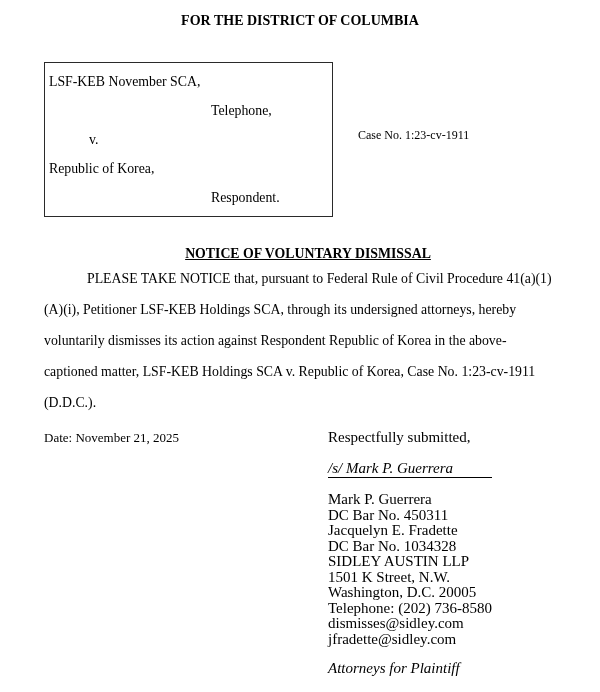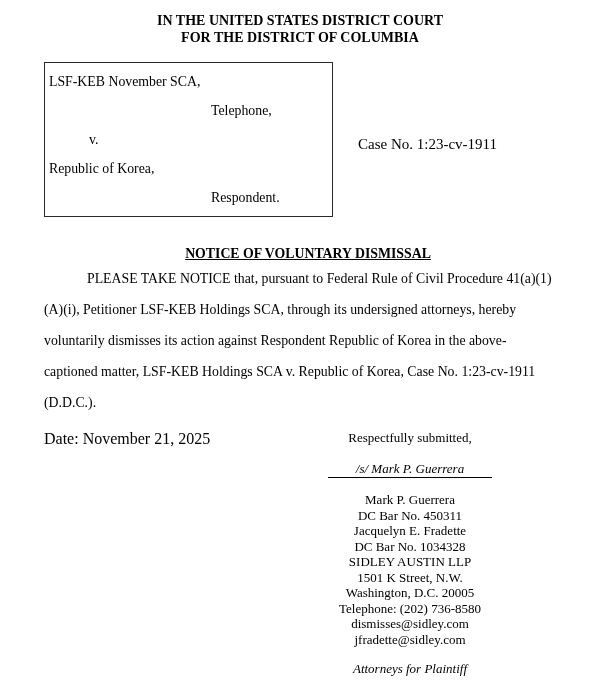--- a/index.html
+++ b/index.html
@@ -34,22 +34,21 @@
     padding: 4px 4px 0 4px;
     font-size: 13.8px;
   }
   .cap-line { line-height: 29px; white-space: pre; }
   .cap-role { padding-left: 162px; }
   .cap-versus { padding-left: 40px; }
   .case-number {
     position: absolute;
     left: 358px;
     top: 128px;
-    font-size: 15px;
-    margin-top: 8px;
+    font-size: 12px;
   }
   .doc-title {
     position: absolute;
     top: 246px;
     left: 8px;
     width: 600px;
     text-align: center;
     font-weight: bold;
     font-size: 13.8px;
   }
@@ -62,29 +61,28 @@
     line-height: 31px;
     text-indent: 43px;
     font-size: 13.8px;
     text-align: left;
   }
   .body-par .case-name { }
   .sig-date {
     position: absolute;
     left: 44px;
     top: 430px;
-    font-size: 16px;
+    font-size: 13px;
   }
   .sig-block {
     position: absolute;
     left: 328px;
     top: 430px;
-    font-size: 13px;
+    font-size: 15px;
     line-height: 15.5px;
-    text-align: center;
   }
   .sig-respect { margin-bottom: 15px; }
   .sig-line {
     font-style: italic;
     border-bottom: 1.2px solid #000;
     width: 164px;
     padding-bottom: 1px;
     margin-bottom: 14px;
     white-space: nowrap;
   }
@@ -92,21 +90,20 @@
     font-style: italic;
     margin-top: 14px;
   }
 </style>
 </head>
 <body>
 
 <div class="page">
 
   <div class="court-header">
-    <div>IN THE UNITED STATES DISTRICT COURT</div>
     <div>FOR THE DISTRICT OF COLUMBIA</div>
   </div>
 
   <div class="caption-box">
     <div class="cap-line">LSF-KEB November SCA,</div>
     <div class="cap-line cap-role">Telephone,</div>
     <div class="cap-line cap-versus">v.</div>
     <div class="cap-line">Republic of Korea,</div>
     <div class="cap-line cap-role">Respondent.</div>
   </div>

